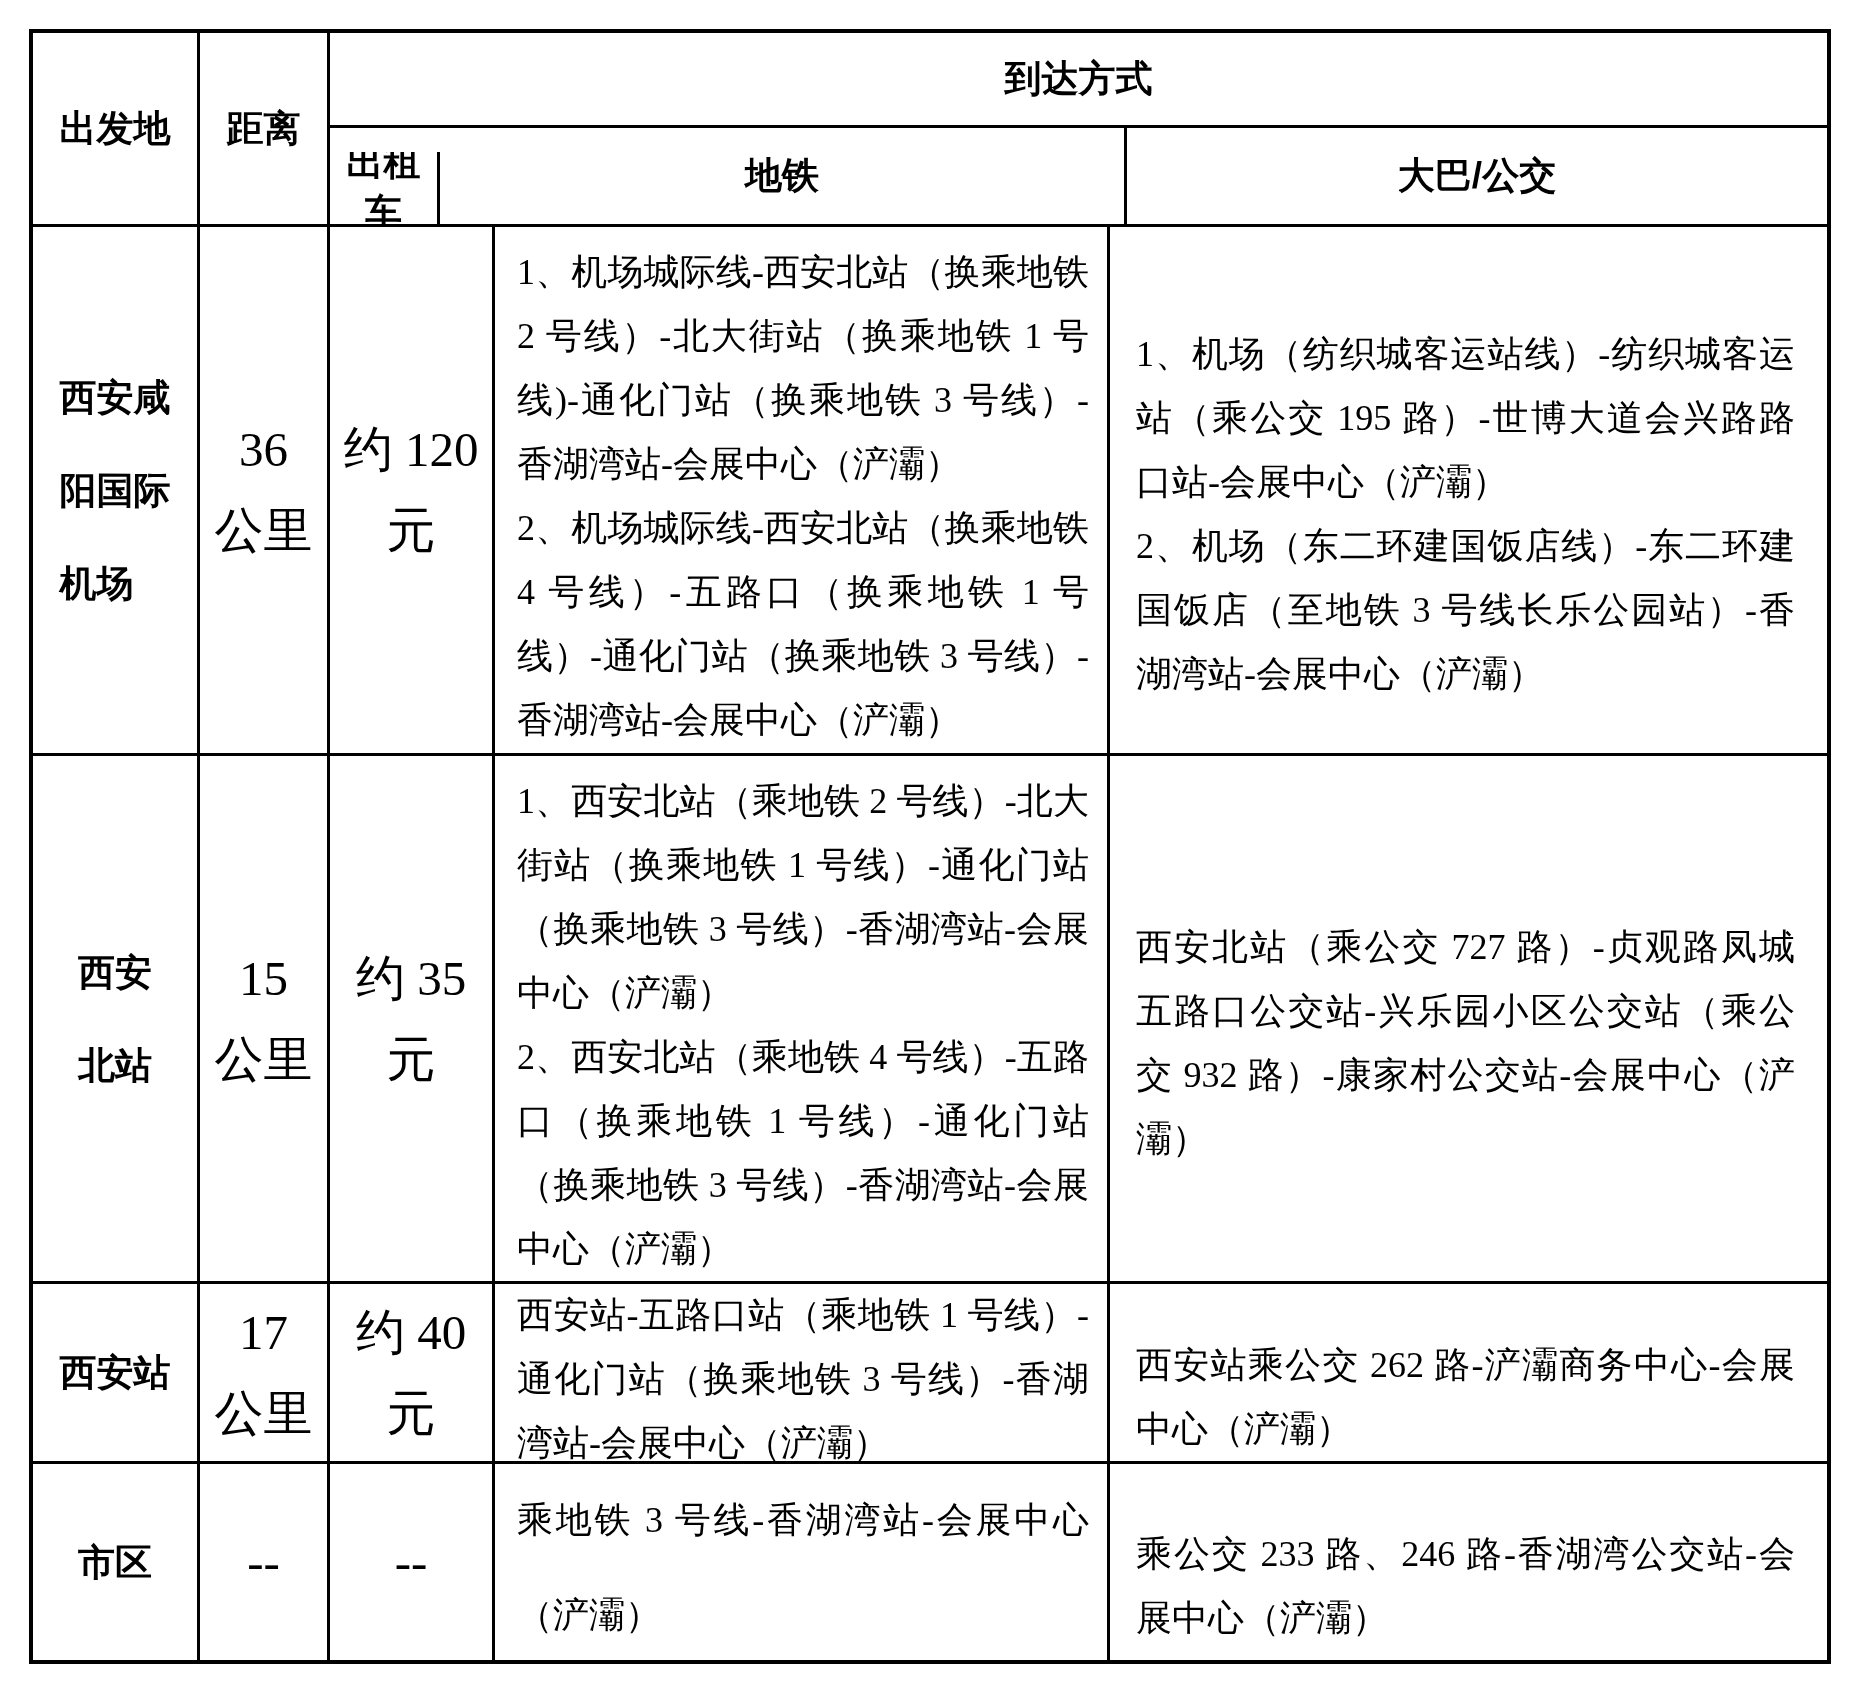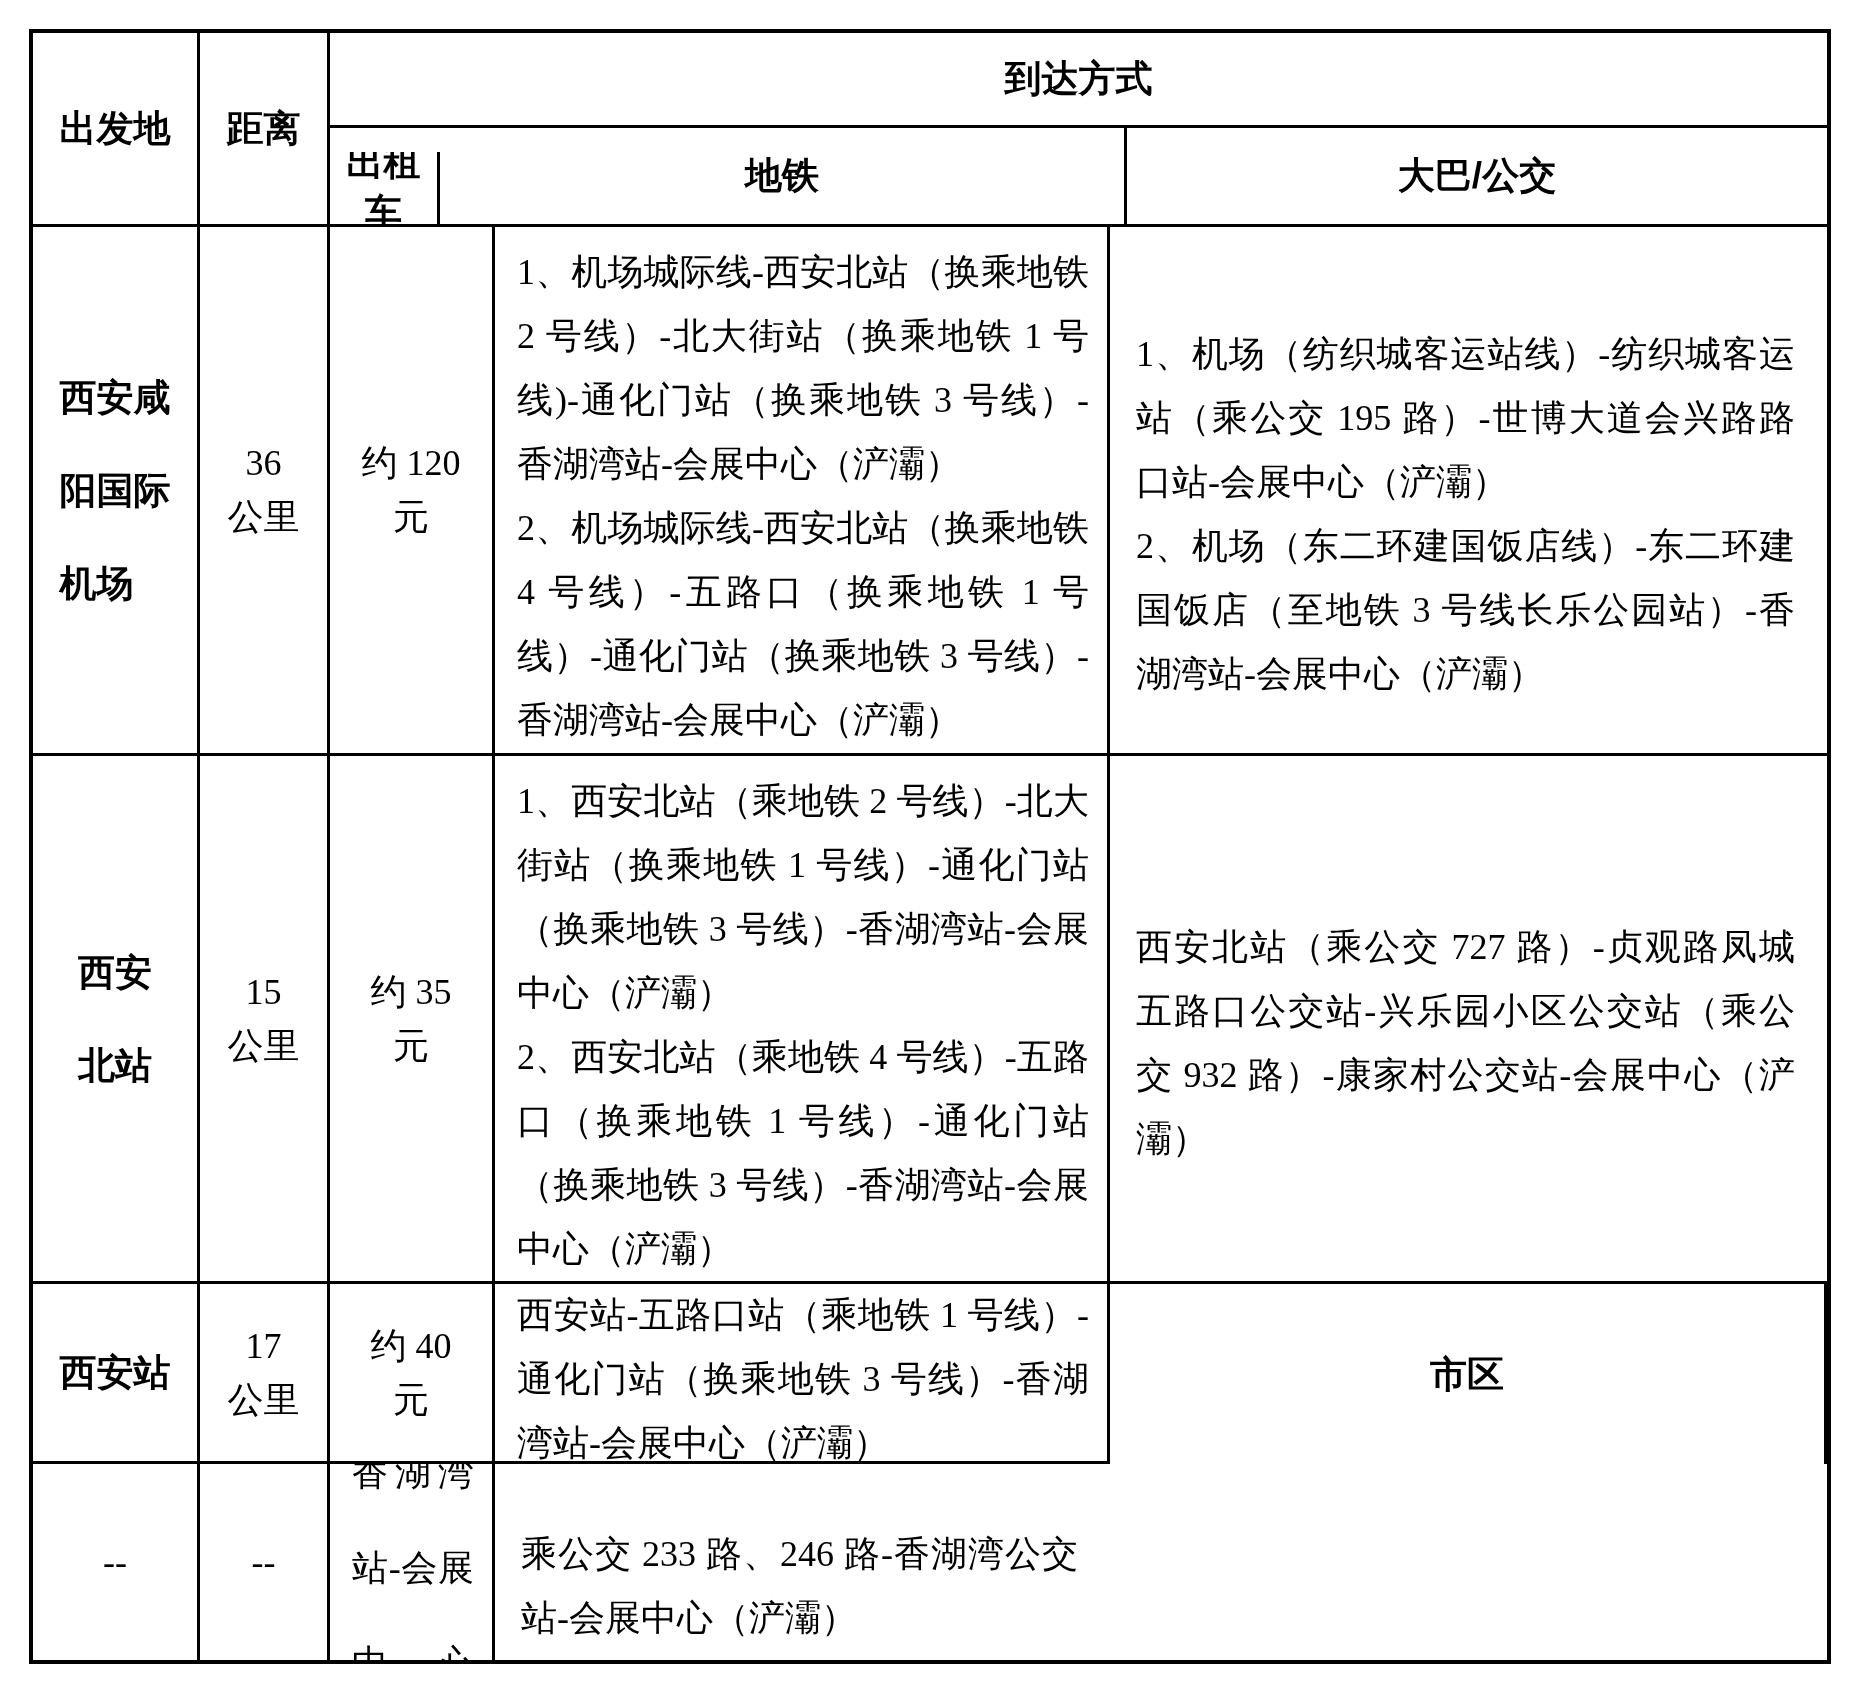--- a/index.html
+++ b/index.html
@@ -51,24 +51,24 @@
   .origin {
     font-family: "Liberation Sans", sans-serif;
     font-weight: 700;
     font-size: 37px;
     text-align: left;
     white-space: pre-line;
     line-height: 93px;
   }
   
   .c {
-    font-size: 36px;
+    font-size: 49px;
     text-align: center;
     white-space: pre-line;
-    line-height: 54px;
+    line-height: 81px;
   }
   
   .route {
     justify-content: flex-start;
     padding: 12px 18px 0 22px;
   }
   .route.bus-pad { padding: 0 32px 0 26px; margin-top: 48px; }
   .route-text {
     font-size: 36px;
     line-height: 64px;
@@ -135,20 +135,25 @@
     <div class="cell origin br bb">西安站</div>
     <div class="cell c br bb">17
 公里</div>
     <div class="cell c br bb">约 40
 元</div>
     <div class="cell route br bb">
       <div class="route-text">
         <p>西安站-五路口站（乘地铁 1 号线）-通化门站（换乘地铁 3 号线）-香湖湾站-会展中心（浐灞）</p>
       </div>
     </div>
+    <div class="cell route bus-pad bb">
+      <div class="route-text">
+        <p>西安站乘公交 262 路-浐灞商务中心-会展中心（浐灞）</p>
+      </div>
+    </div>
 
     <div class="cell origin br">市区</div>
     <div class="cell c br">--</div>
     <div class="cell c br">--</div>
     <div class="cell route br">
       <div class="route-text wide">
         <p>乘地铁 3 号线-香湖湾站-会展中心（浐灞）</p>
       </div>
     </div>
     <div class="cell route bus-pad">

